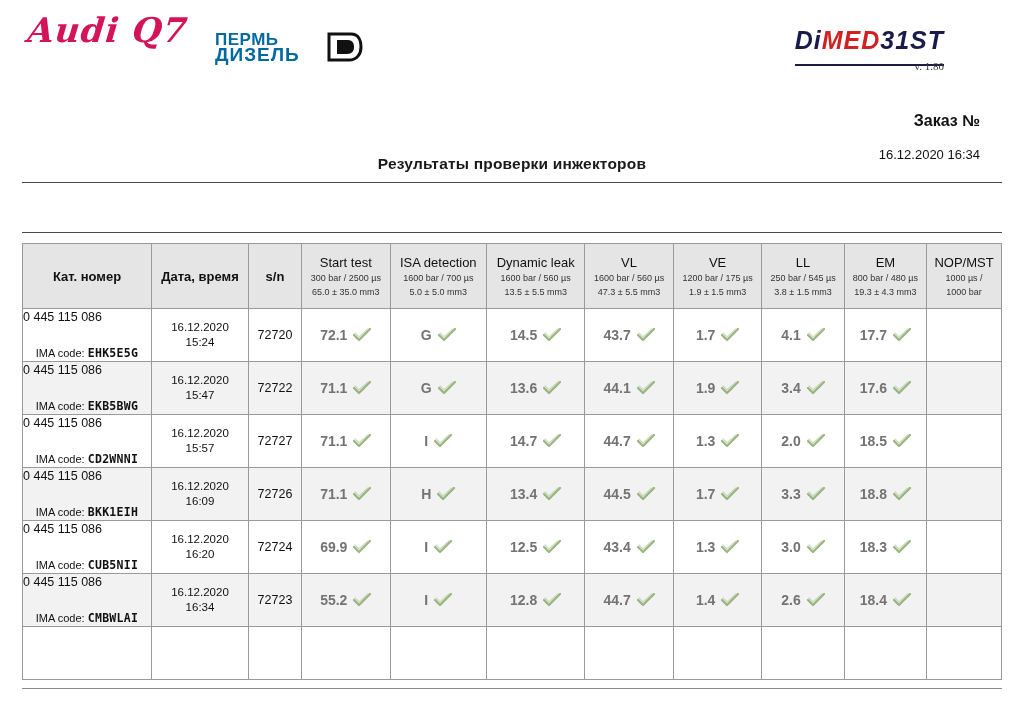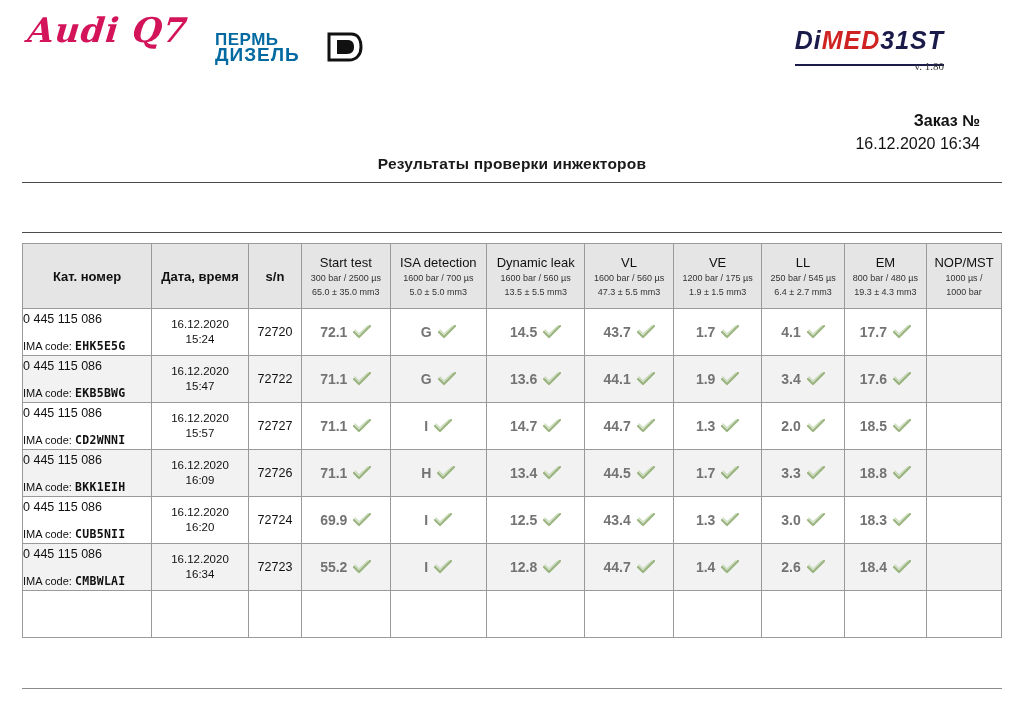--- a/index.html
+++ b/index.html
@@ -89,22 +89,22 @@
     right: 44px;
     top: 112px;
     text-align: right;
   }
   .order-no {
     font-weight: bold;
     font-size: 16px;
     color: #111;
   }
   .order-dt {
-    margin-top: 5px;
-    font-size: 16px;
+    margin-top: 17px;
+    font-size: 13px;
     color: #111;
   }
 
   .doc-title {
     position: absolute;
     left: 0;
     right: 0;
     top: 155px;
     text-align: center;
     font-weight: bold;
@@ -187,24 +187,24 @@
   tbody td { height: 46px; }
   tbody tr.alt td { background: #f2f2f2; }
 
   .cell-cat {
     padding: 2px 6px 4px 6px;
     text-align: left;
     line-height: 16px;
   }
   .cat-num { font-size: 12.5px; color: #111; }
   .ima-line {
-    text-align: left;
+    text-align: center;
     font-size: 11px;
     color: #111;
-    margin-top: 11px;
+    margin-top: 20px;
   }
   .ima-code {
     font-family: "DejaVu Sans Mono", monospace;
     font-weight: bold;
     font-size: 11.5px;
     letter-spacing: 0.3px;
   }
   .cell-date {
     text-align: center;
     font-size: 11.5px;
@@ -312,21 +312,21 @@
           <div class="col-head-sub">47.3 ± 5.5 mm3</div>
         </th>
         <th>
           <div class="col-head-main">VE</div>
           <div class="col-head-sub">1200 bar / 175 µs</div>
           <div class="col-head-sub">1.9 ± 1.5 mm3</div>
         </th>
         <th>
           <div class="col-head-main">LL</div>
           <div class="col-head-sub">250 bar / 545 µs</div>
-          <div class="col-head-sub">6.4 ± 2.7 mm3</div>
+          <div class="col-head-sub">3.8 ± 1.5 mm3</div>
         </th>
         <th>
           <div class="col-head-main">EM</div>
           <div class="col-head-sub">800 bar / 480 µs</div>
           <div class="col-head-sub">19.3 ± 4.3 mm3</div>
         </th>
         <th>
           <div class="col-head-main">NOP/MST</div>
           <div class="col-head-sub">1000 µs /</div>
           <div class="col-head-sub">1000 bar</div>

